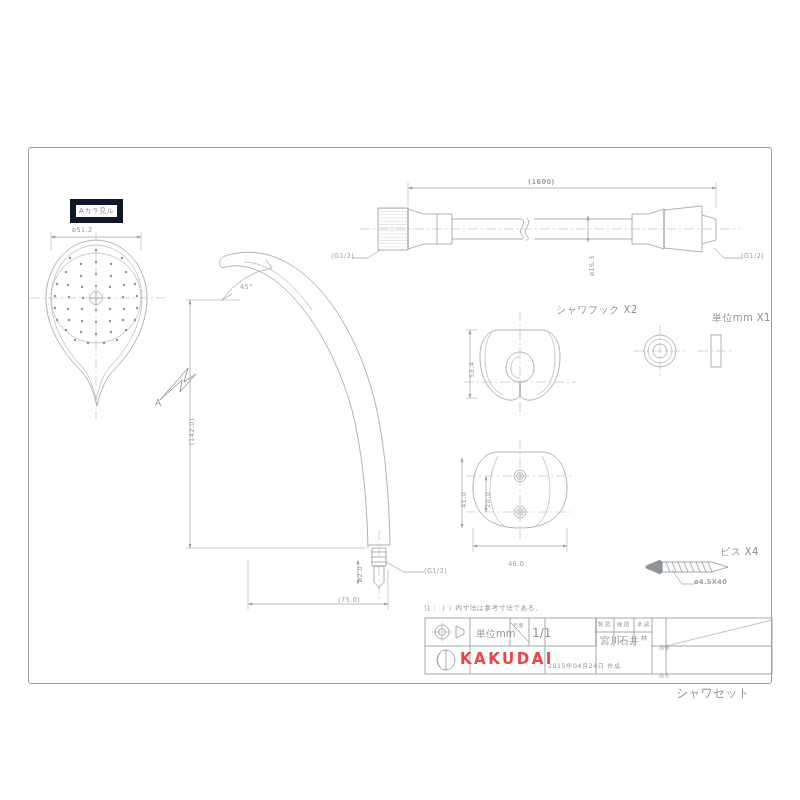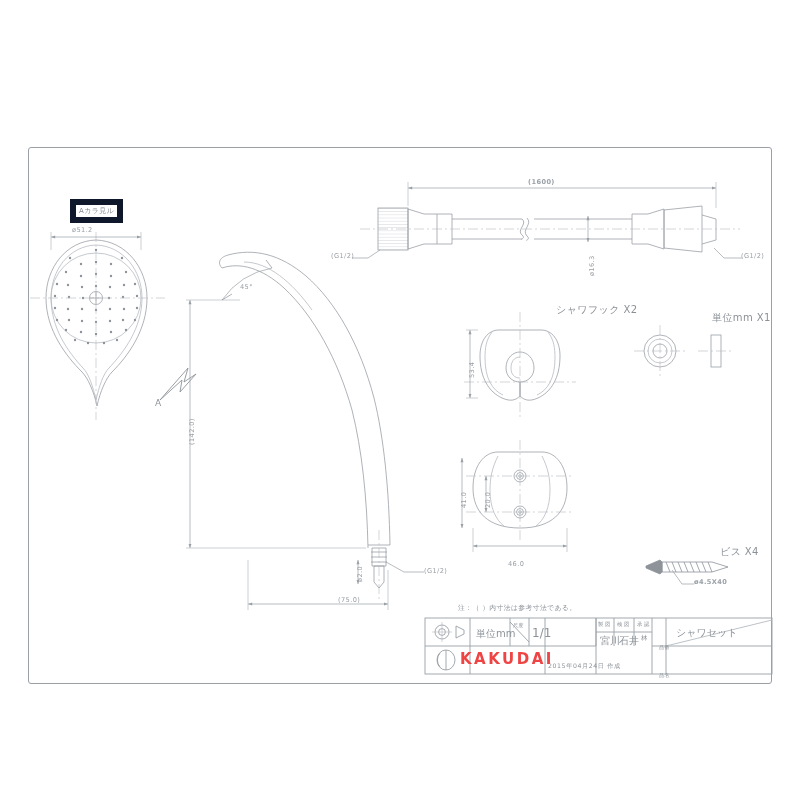--- a/index.html
+++ b/index.html
@@ -303,33 +303,33 @@
   <div class="lbl part" style="left:508px;top:303px;">シャワフック  X2</div>
   <div class="lbl dim vert" style="left:468px;top:378px;">53.4</div>
   <div class="lbl dim vert" style="left:460px;top:508px;">41.0</div>
   <div class="lbl dim vert" style="left:484px;top:508px;">20.0</div>
   <div class="lbl dim" style="left:508px;top:560px;">46.0</div>
 
   <div class="lbl part" style="left:664px;top:311px;">単位mm  X1</div>
   <div class="lbl part" style="left:672px;top:545px;">ビス  X4</div>
   <div class="lbl dim" style="left:694px;top:578px;font-weight:bold;">ø4.5X40</div>
 
-  <div class="lbl" style="left:424px;top:603px;font-size:6.8px;margin-left:34px;">注：（ ）内寸法は参考寸法である。</div>
+  <div class="lbl" style="left:424px;top:603px;font-size:6.8px;">注：（ ）内寸法は参考寸法である。</div>
 
   <div class="tb" style="left:476px;top:627px;font-size:10px;">単位mm</div>
   <div class="tb" style="left:513px;top:622px;font-size:5.2px;">尺度</div>
   <div class="tb" style="left:532px;top:626px;font-size:12px;">1/1</div>
 
   <div class="tb" style="left:598px;top:621px;font-size:5.4px;">製 図</div>
   <div class="tb" style="left:617px;top:621px;font-size:5.4px;">検 図</div>
   <div class="tb" style="left:637px;top:621px;font-size:5.4px;">承 認</div>
   <div class="tb" style="left:600px;top:634px;font-size:10px;">宮川</div>
   <div class="tb" style="left:619px;top:634px;font-size:10px;">石井</div>
   <div class="tb" style="left:641px;top:634px;font-size:6.4px;">林</div>
   <div class="tb" style="left:548px;top:662px;font-size:6.2px;letter-spacing:.6px;">2015年04月24日  作成</div>
 
   <div class="brand" style="left:460px;top:650px;">KAKUDAI</div>
 
   <div class="tb vert" style="left:659px;top:644px;font-size:5.2px;">品番</div>
   <div class="tb vert" style="left:659px;top:672px;font-size:5.2px;">品名</div>
-  <div class="tb" style="left:676px;top:626px;font-size:10px;">シャワセット</div>
+  <div class="tb" style="left:676px;top:685px;font-size:12px;">シャワセット</div>
 
 </div>
 
 </body></html>

